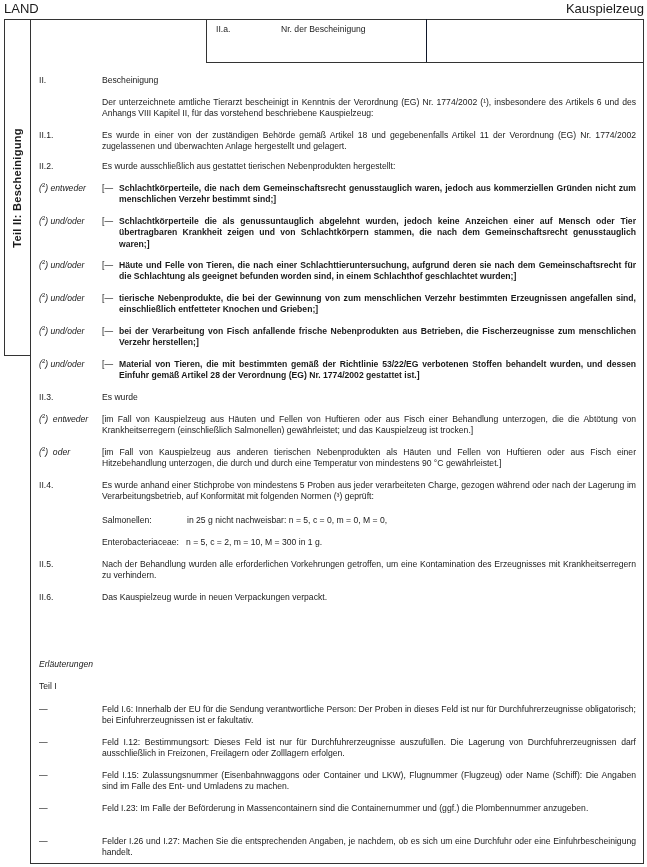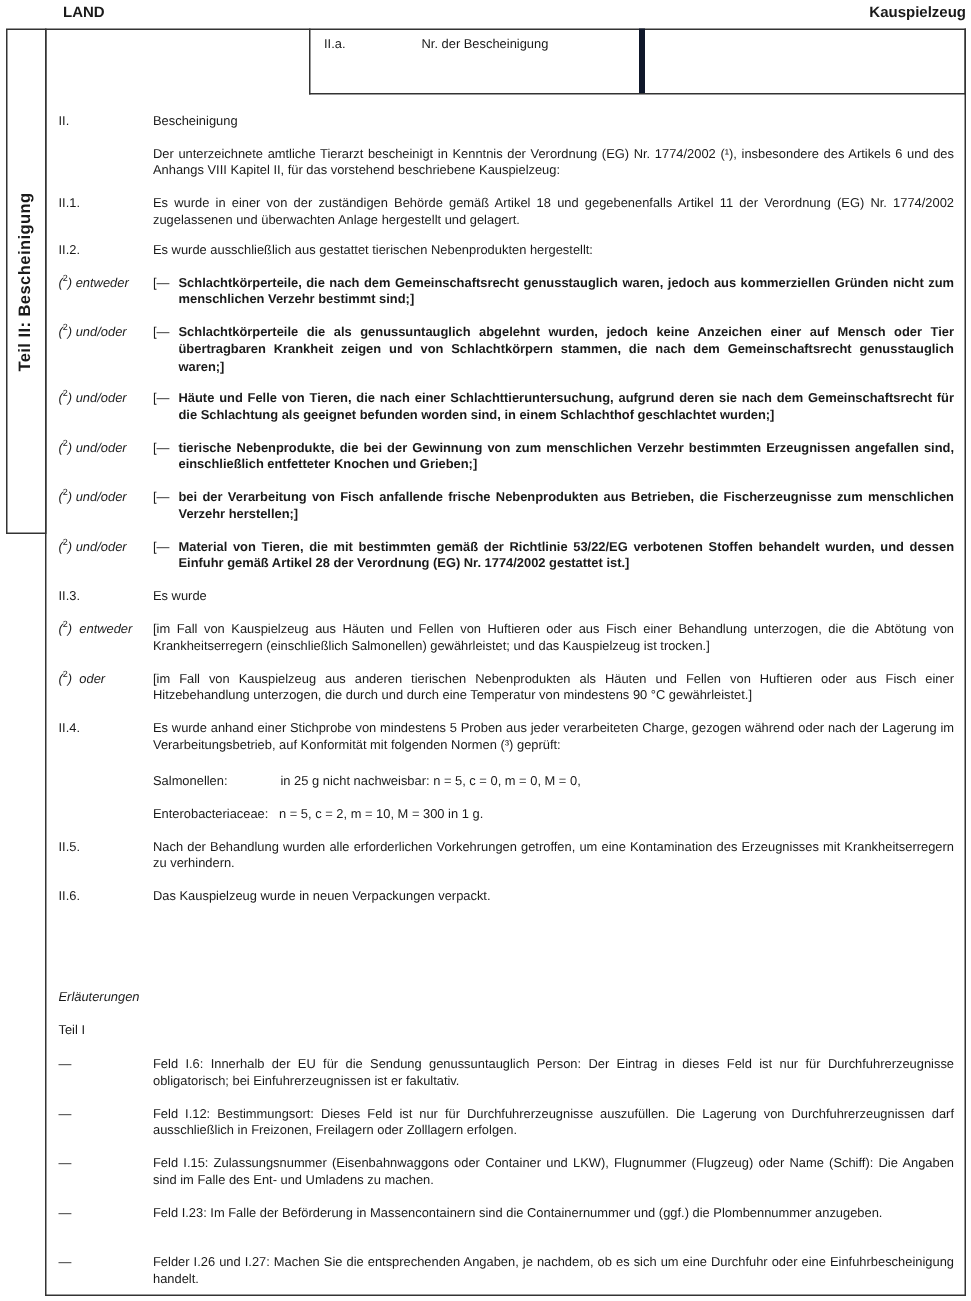--- a/index.html
+++ b/index.html
@@ -1,26 +1,26 @@
 <!DOCTYPE html>
 <html><head>
 <meta charset="utf-8">
 <style>
   html, body { margin:0; padding:0; background:#ffffff; }
   body { width:647px; height:867px; position:relative; overflow:hidden;
          font-family:"Liberation Sans", sans-serif; color:#1a1a1a; font-size:8.6px; line-height:11.4px; }
-  .hdr { position:absolute; top:3px; font-weight:bold; font-size:10px;margin-left:38px; }
+  .hdr { position:absolute; top:3px; font-weight:normal; font-size:13px; }
   #land { left:4px; }
   #title { right:3px; }
   #frame { position:absolute; left:30px; top:19px; width:614px; height:845px; border:1px solid #333; border-left:1.5px solid #333; box-sizing:border-box; }
   #side { position:absolute; left:4px; top:19px; width:27px; height:337px; border:1px solid #333; box-sizing:border-box; }
   #side-label { position:absolute; left:50%; top:50%; transform:translate(-50%,-50%) rotate(-90deg); white-space:nowrap; font-weight:bold; font-size:11px; letter-spacing:0.3px; }
   #certbox { position:absolute; left:206px; top:19px; width:438px; height:44px; border:1px solid #333; border-top:none; box-sizing:border-box; display:flex; }
   #certbox .cell { position:relative; height:100%; }
-  #cell-a { width:219px; border-right:4px solid #0f172a; }
+  #cell-a { width:219px; border-right:1px solid #0f172a; }
   #cell-b { flex:1; }
   .abs { position:absolute; }
   .row { position:absolute; left:39px; width:600px; }
   .lbl { position:absolute; left:0; }
   .lbl.it { font-style:italic; }
   .sup { font-size:6px; vertical-align:super; line-height:0; font-style:normal; }
   .txt { position:absolute; left:63px; right:3px; text-align:justify; }
   .bracket { position:absolute; left:63px; }
   .btxt { position:absolute; left:80px; right:3px; text-align:justify;font-weight:bold; }
   .bold { font-weight:normal; }
@@ -129,21 +129,21 @@
 </div>
 
 <div class="row" style="top:659px">
   <span class="lbl it">Erläuterungen</span>
 </div>
 <div class="row" style="top:681px">
   <span class="lbl bold">Teil I</span>
 </div>
 <div class="row" style="top:704px">
   <span class="lbl">—</span>
-  <span class="txt">Feld I.6: Innerhalb der EU für die Sendung genussuntauglich Person: Der Eintrag in dieses Feld ist nur für Durchfuhrerzeugnisse obligatorisch; bei Einfuhrerzeugnissen ist er fakultativ.</span>
+  <span class="txt">Feld I.6: Innerhalb der EU für die Sendung verantwortliche Person: Der Proben in dieses Feld ist nur für Durchfuhrerzeugnisse obligatorisch; bei Einfuhrerzeugnissen ist er fakultativ.</span>
 </div>
 <div class="row" style="top:737px">
   <span class="lbl">—</span>
   <span class="txt">Feld I.12: Bestimmungsort: Dieses Feld ist nur für Durchfuhrerzeugnisse auszufüllen. Die Lagerung von Durchfuhrerzeugnissen darf ausschließlich in Freizonen, Freilagern oder Zolllagern erfolgen.</span>
 </div>
 <div class="row" style="top:770px">
   <span class="lbl">—</span>
   <span class="txt">Feld I.15: Zulassungsnummer (Eisenbahnwaggons oder Container und LKW), Flugnummer (Flugzeug) oder Name (Schiff): Die Angaben sind im Falle des Ent- und Umladens zu machen.</span>
 </div>
 <div class="row" style="top:803px">

